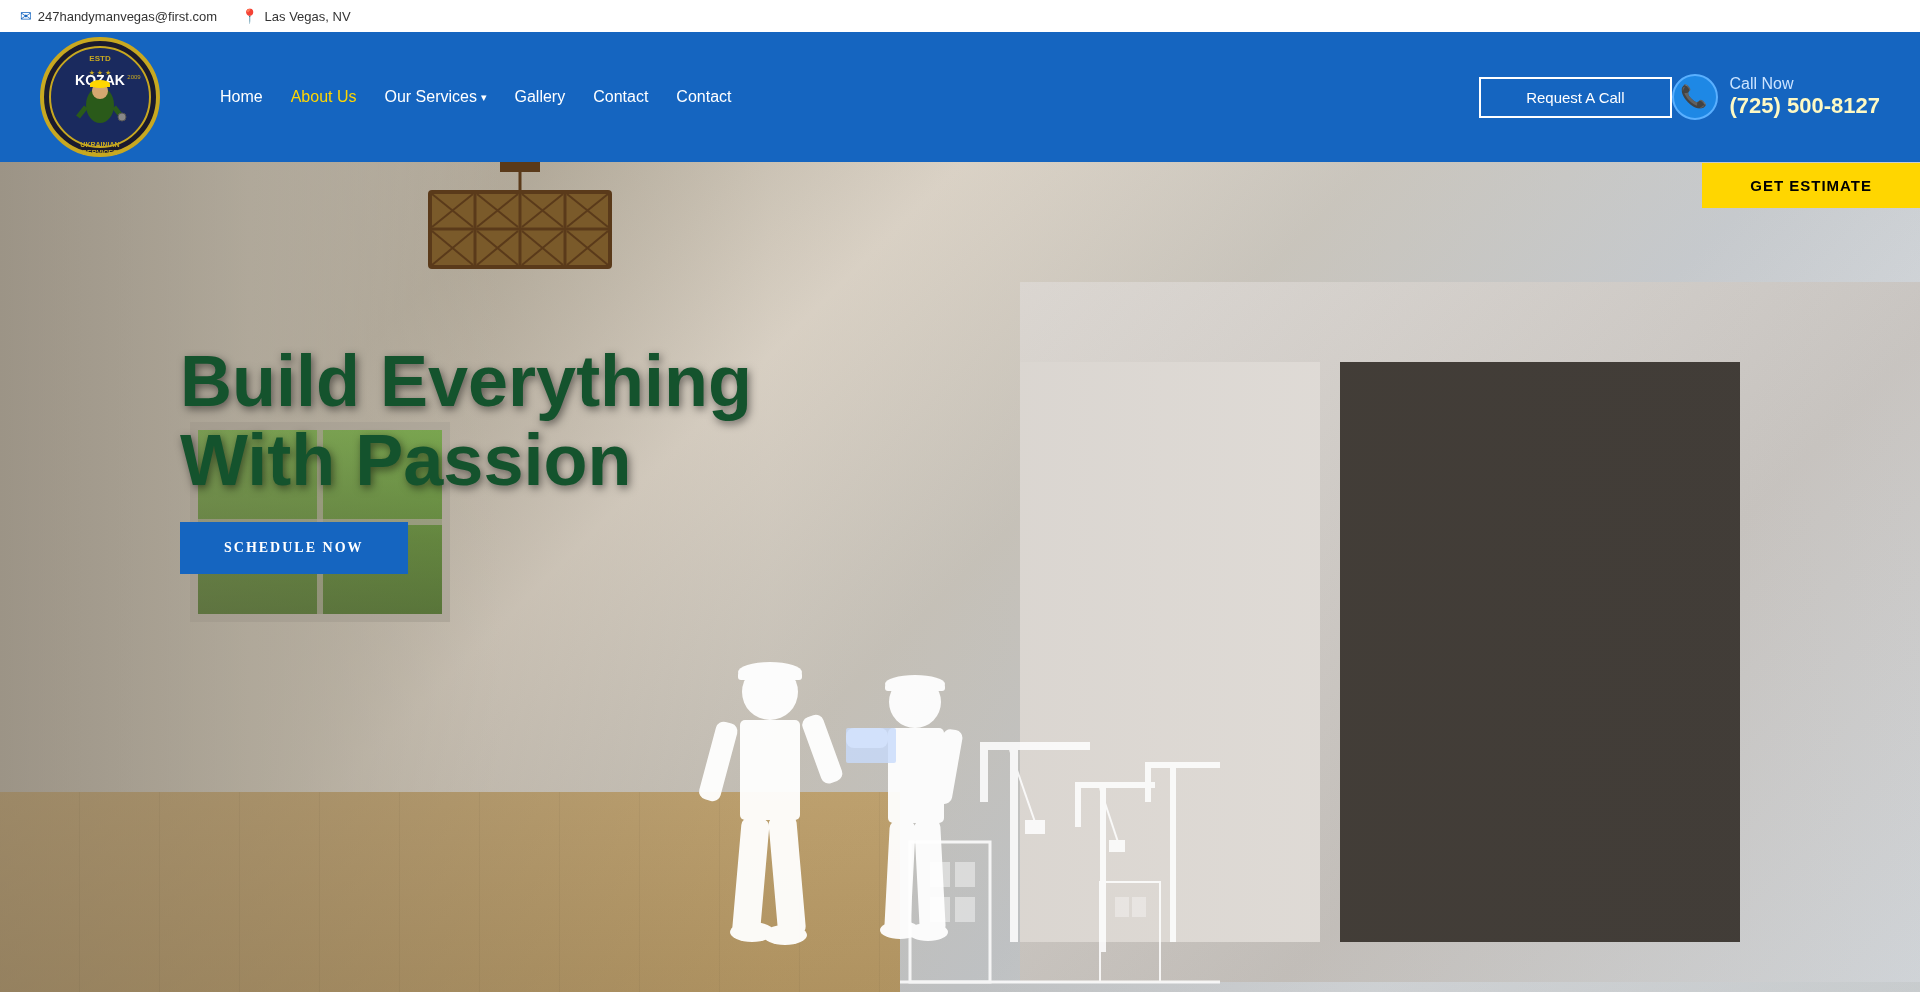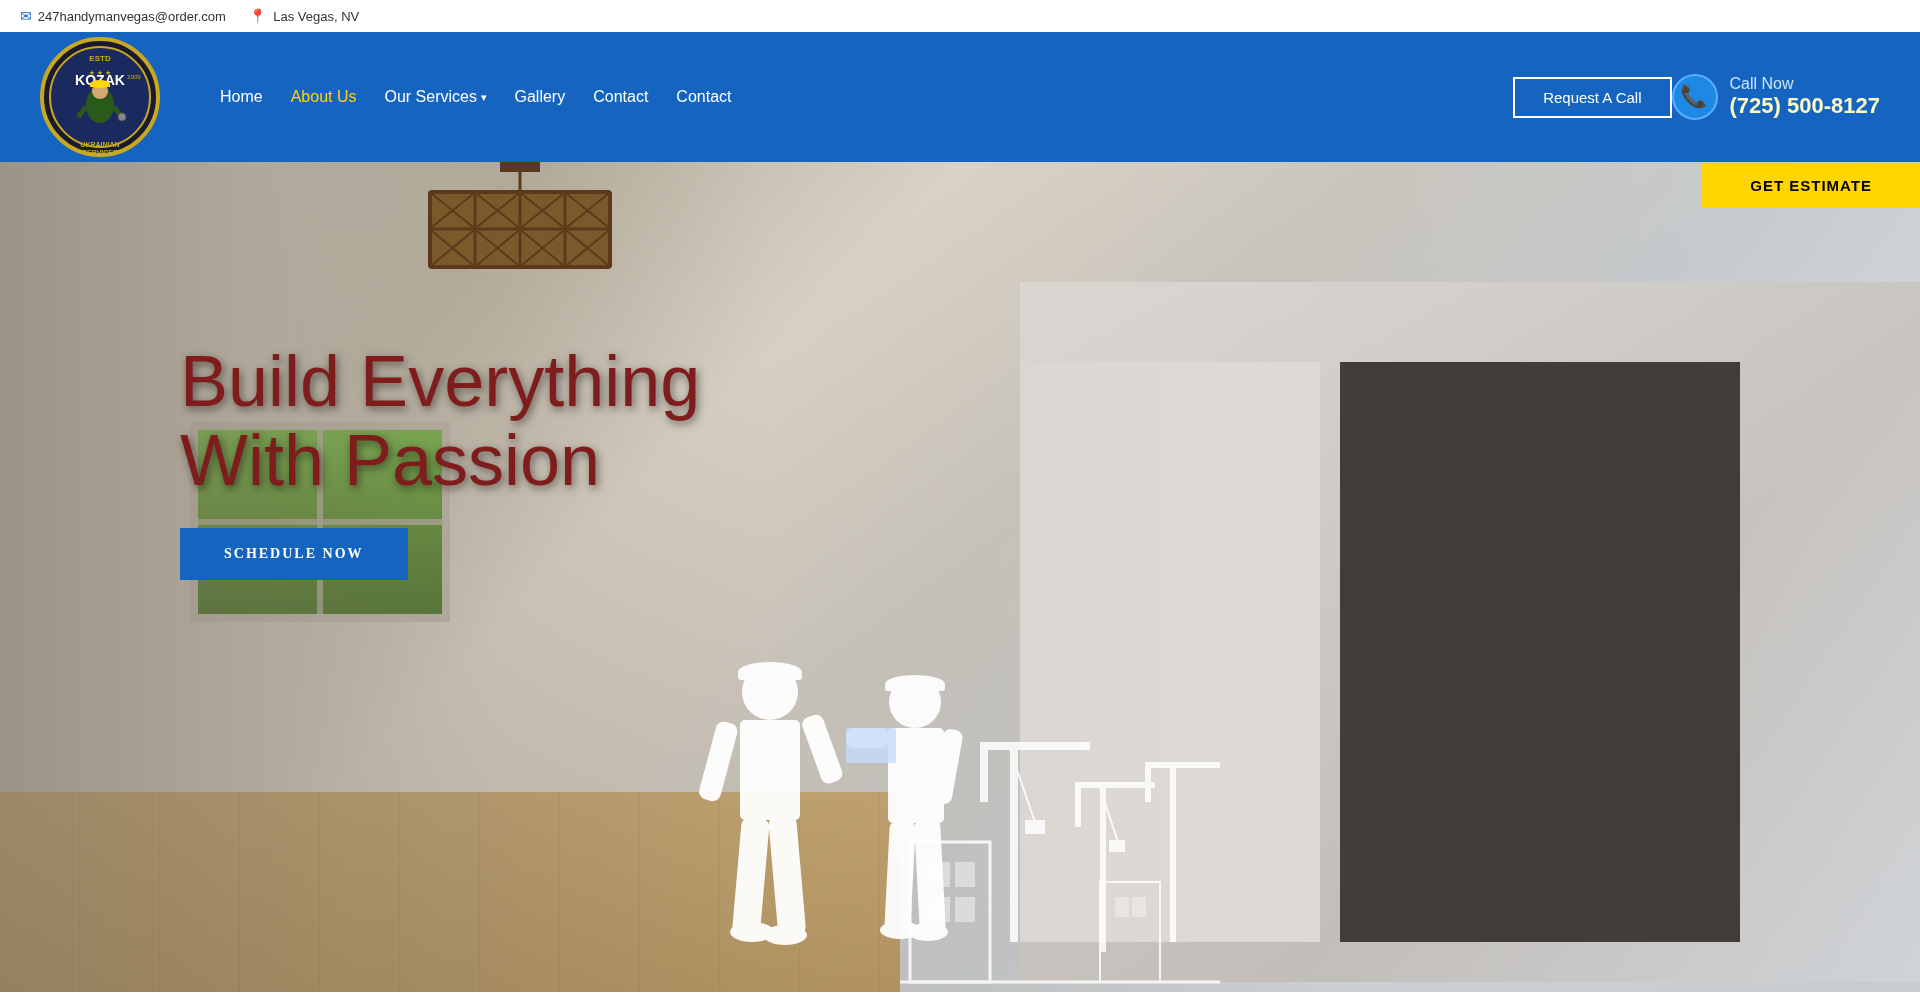--- a/index.html
+++ b/index.html
@@ -61,21 +61,21 @@
       display: flex;
       align-items: center;
       gap: 4px;
     }
     .chevron { font-size: 11px; }
 
     .request-btn {
       border: 2px solid #fff;
       background: transparent;
       color: #fff;
-      padding: 10px 28px;
+      padding: 10px 45px;
       font-size: 15px;
       cursor: pointer;
       white-space: nowrap;
       margin-left: 60px;
     }
 
     .call-section {
       display: flex;
       align-items: center;
       gap: 12px;
@@ -185,25 +185,25 @@
     
     .hero-content {
       position: absolute;
       left: 180px;
       top: 180px;
       z-index: 5;
       max-width: 760px;
     }
     .hero-title {
       font-size: 72px;
-      font-weight: 400;
-      color: #7f1d1d;
+      font-weight: 700;
+      color: #14532d;
       line-height: 1.1;
       text-shadow: 2px 3px 8px rgba(0,0,0,0.5);
-      margin-bottom: 28px;
+      margin-bottom: 22px;
     }
     .hero-subtitle {
       font-size: 20px;
       color: #fff;
       line-height: 1.6;
       text-shadow: 1px 2px 5px rgba(0,0,0,0.5);
       margin-bottom: 40px;
       max-width: 520px;
     }
     .schedule-btn {
@@ -275,21 +275,21 @@
         rgba(0,0,0,0.08) 80px
       );
     }
   </style>
 </head>
 <body>
 
 <div class="top-bar">
   <div class="top-bar-item">
     <span class="top-bar-icon">✉</span>
-    <span>247handymanvegas@order.com</span>
+    <span>247handymanvegas@first.com</span>
   </div>
   <div class="top-bar-item">
     <span class="top-bar-icon">📍</span>
     <span>Las Vegas, NV</span>
   </div>
 </div>
 
 <header class="header">
 
   <div class="logo-wrap">

